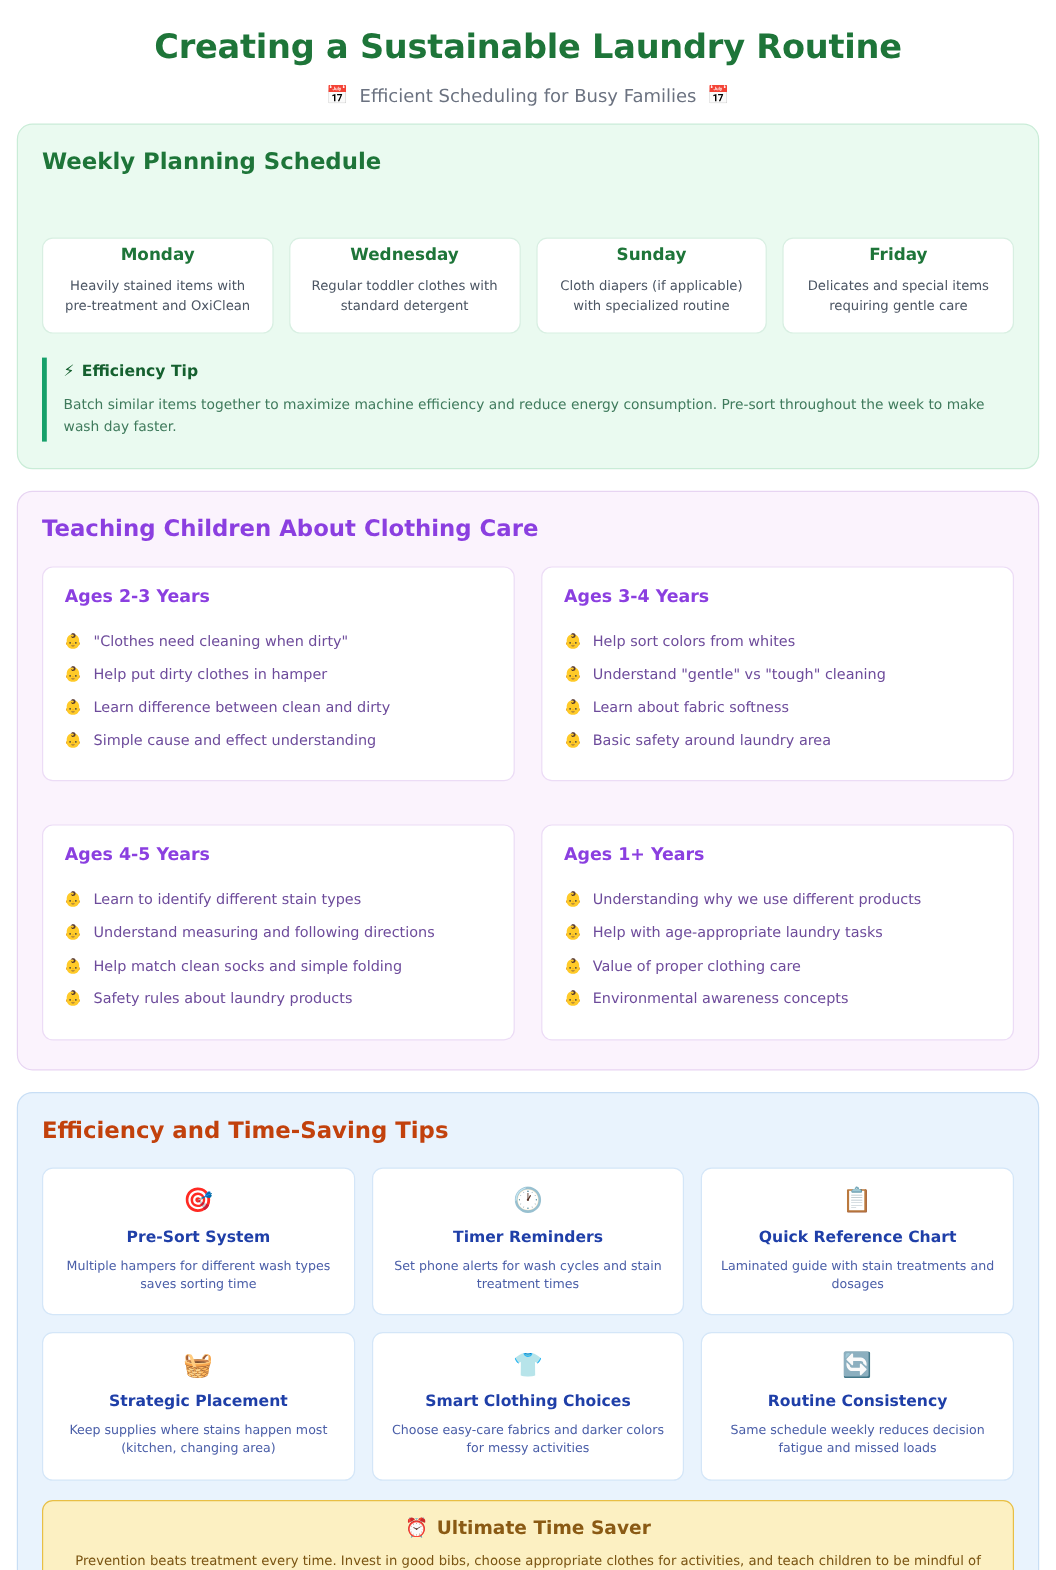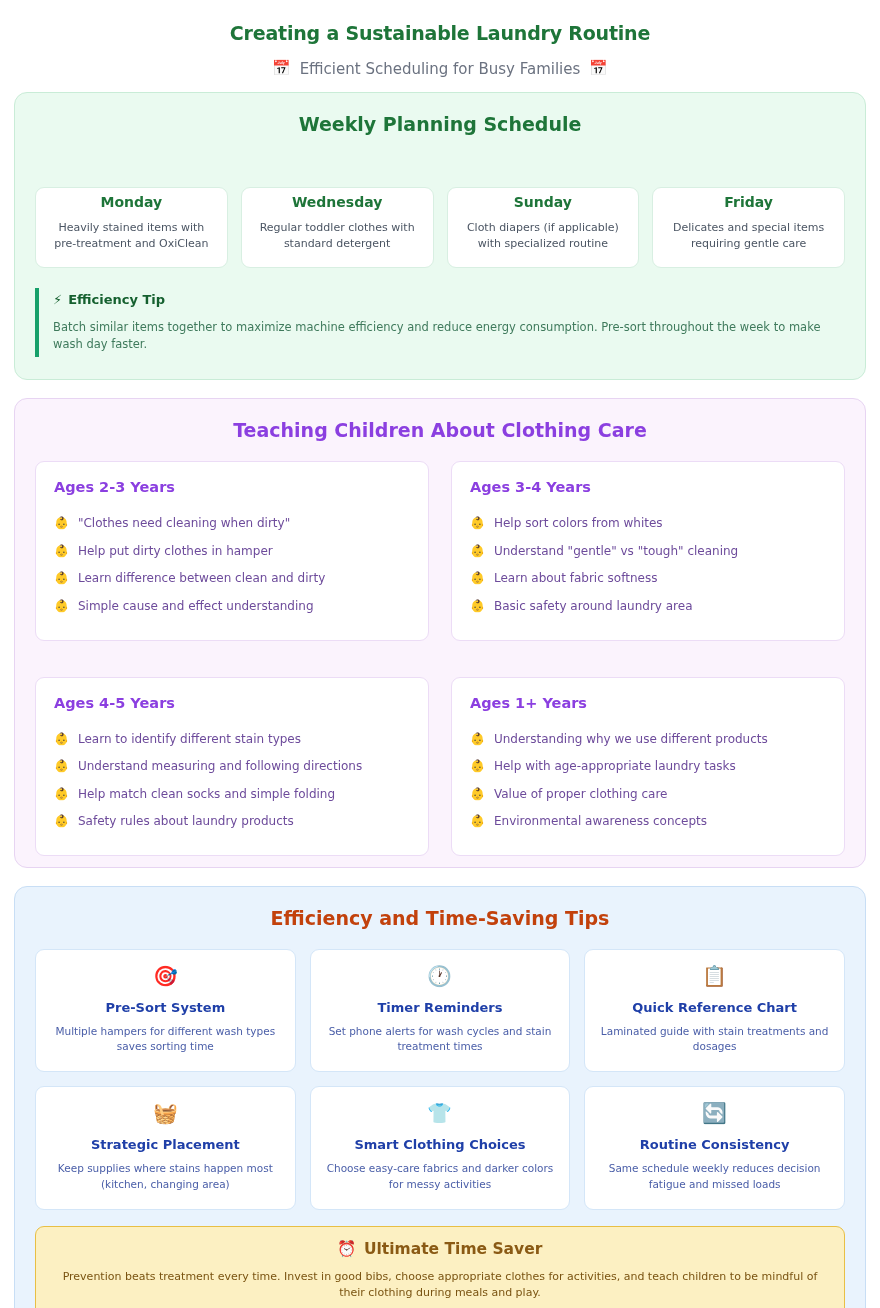--- a/index.html
+++ b/index.html
@@ -15,21 +15,21 @@
     min-height: 1308px;
     padding: 0 14px 0 14px;
   }
 
   
   .page-header {
     padding: 22px 0 14px 0;
     text-align: center;
   }
   .page-title {
-    font-size: 19px;
+    font-size: 28px;
     font-weight: bold;
     color: #1e7539;
     letter-spacing: -0.2px;
     line-height: 1.2;
   }
   .page-subtitle {
     margin-top: 15px;
     font-size: 15px;
     color: #6b7280;
     display: flex;
@@ -39,36 +39,35 @@
   }
   .page-subtitle .emoji { font-size: 15px; line-height: 1; }
 
   
   .section {
     border-radius: 13px;
     margin-bottom: 18px;
     padding: 20px 20px 22px 20px;
   }
   .section-title {
-    text-align: center;
     font-size: 19px;
     font-weight: bold;
     margin-bottom: 20px;
   }
 
   .section--schedule {
     background: #eafaf0;
     border: 1px solid #c9ecd7;
   }
   .section--schedule .section-title { color: #1e7539; }
 
   .section--teaching {
     background: #fbf3fd;
     border: 1px solid #e7d4f2;
-    padding-bottom: 11px;
+    padding-bottom: 24px;
   }
   .section--teaching .section-title { color: #8b3fe0; }
 
   .section--tips {
     background: #e9f3fd;
     border: 1px solid #c8def5;
     padding-bottom: 24px;
     margin-bottom: 0;
   }
   .section--tips .section-title { color: #c2410c; }

